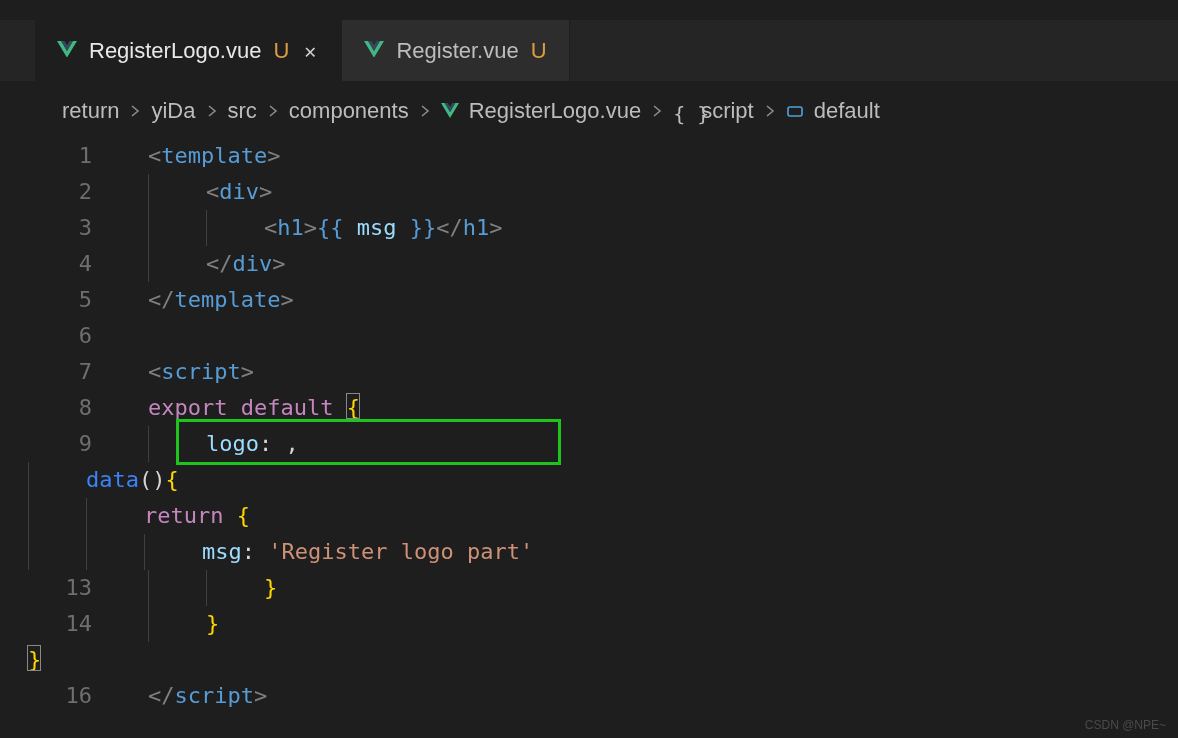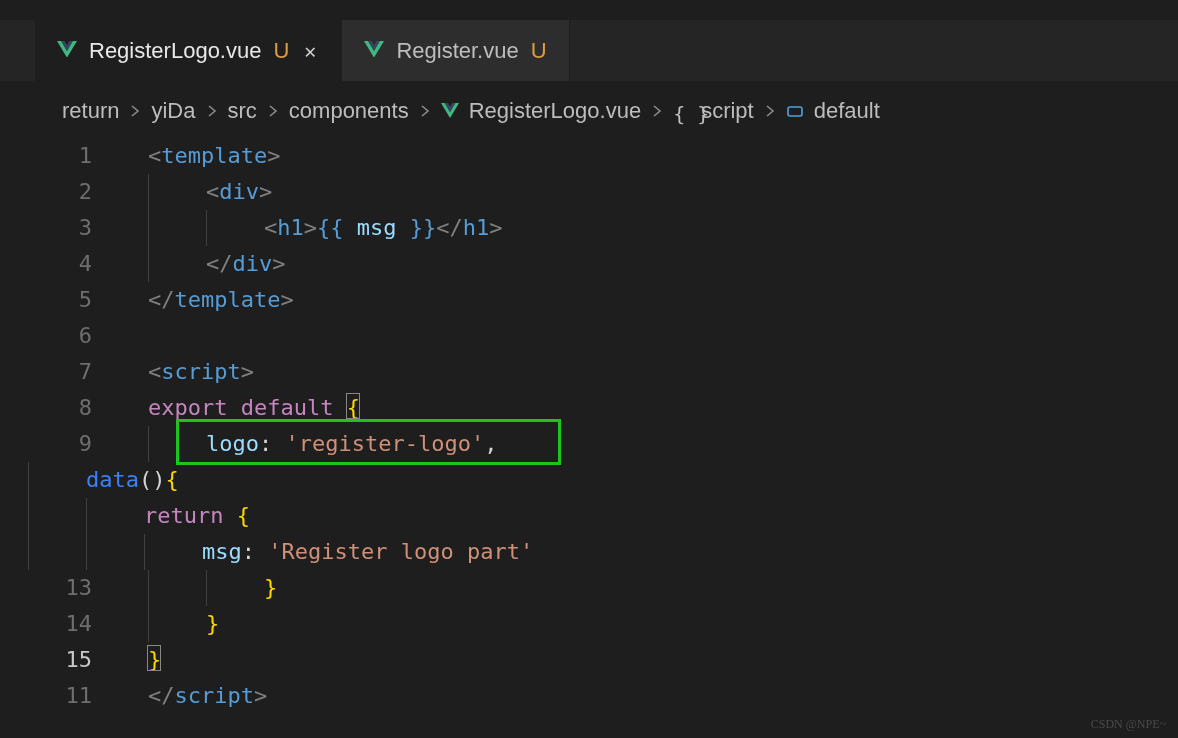--- a/index.html
+++ b/index.html
@@ -31,21 +31,21 @@
   .tagname { color: #569cd6; }
   .kw { color: #c586c0; }       
   .ident { color: #9cdcfe; }    
   .fn { color: #3b82f6; }       
   .str { color: #ce9178; }      
   .punc { color: #d4d4d4; }     
   .brace-y { color: #ffd700; }  
   .mustache { color: #569cd6; }
   .box-highlight { position:absolute; border: 3px solid #1ec41e; pointer-events:none; }
   .bracket-box { position:absolute; border:1px solid #888888; width: 14px; height: 26px; pointer-events:none; }
-  .watermark { position:absolute; bottom: 6px; right: 12px; color: #4a4a4a; font-size: 12px; font-family: Liberation Serif, serif; text-align: center; }
+  .watermark { position:absolute; bottom: 6px; right: 12px; color: #4a4a4a; font-size: 12px; font-family: Liberation Sans, sans-serif; text-align: center; }
   .scrollbar { position:absolute; right:0; top:0; width: 14px; height: 100%; background: #1e1e1e; }
   svg { display:block; }
 </style>
 </head>
 <body>
 
 <div class="root">
 
   <div class="titlebar-strip"></div>
 
@@ -162,21 +162,21 @@
       <div class="code"><span style="width:28px;display:inline-block"></span><span class="br">&lt;</span><span class="tagname">script</span><span class="br">&gt;</span></div>
     </div>
 
     <div class="line" style="position:relative;">
       <div class="gutter">8</div>
       <div class="code" style="position:relative;"><span style="width:28px;display:inline-block"></span><span class="kw">export</span><span class="punc"> </span><span class="kw">default</span><span class="punc"> </span><span style="position:relative;"><span class="brace-y">{</span><span class="bracket-box" style="left:-1px; top:3px;"></span></span></div>
     </div>
 
     <div class="line" style="position:relative;">
       <div class="gutter">9</div>
-      <div class="code" style="position:relative;"><span style="width:28px;display:inline-block"></span><span class="indent-guide"></span><span style="width:57px;display:inline-block"></span><span class="ident">logo</span><span class="punc">: </span><span class="str">'register-logo'</span><span class="punc">,</span>
+      <div class="code" style="position:relative;"><span style="width:28px;display:inline-block"></span><span class="indent-guide"></span><span style="width:57px;display:inline-block"></span><span class="ident">logo</span><span class="punc">: </span><span class="punc">,</span>
         <span class="box-highlight" style="left:56px; top:-7px; width:385px; height:46px;"></span>
       </div>
     </div>
 
     <div class="line">
       <div class="code"><span style="width:28px;display:inline-block"></span><span class="indent-guide"></span><span style="width:57px;display:inline-block"></span><span class="fn">data</span><span class="punc">()</span><span class="brace-y">{</span></div>
     </div>
 
     <div class="line">
       <div class="code"><span style="width:28px;display:inline-block"></span><span class="indent-guide"></span><span style="width:57px;display:inline-block"></span><span class="indent-guide"></span><span style="width:57px;display:inline-block"></span><span class="kw">return</span><span class="punc"> </span><span class="brace-y">{</span></div>
@@ -190,26 +190,25 @@
       <div class="gutter">13</div>
       <div class="code"><span style="width:28px;display:inline-block"></span><span class="indent-guide"></span><span style="width:57px;display:inline-block"></span><span class="indent-guide"></span><span style="width:57px;display:inline-block"></span><span class="brace-y">}</span></div>
     </div>
 
     <div class="line">
       <div class="gutter">14</div>
       <div class="code"><span style="width:28px;display:inline-block"></span><span class="indent-guide"></span><span style="width:57px;display:inline-block"></span><span class="brace-y">}</span></div>
     </div>
 
     <div class="line current" style="position:relative;">
-      <div class="gutter">15</div>
       <div class="code" style="position:relative;"><span style="width:28px;display:inline-block"></span><span style="position:relative;"><span class="brace-y">}</span><span class="bracket-box" style="left:-1px; top:3px;"></span></span></div>
     </div>
 
     <div class="line">
-      <div class="gutter">11</div>
+      <div class="gutter">16</div>
       <div class="code"><span style="width:28px;display:inline-block"></span><span class="br">&lt;/</span><span class="tagname">script</span><span class="br">&gt;</span></div>
     </div>
 
     <div class="scrollbar"></div>
   </div>
 
   <div class="watermark">CSDN @NPE~</div>
 </div>
 
 </body></html>

